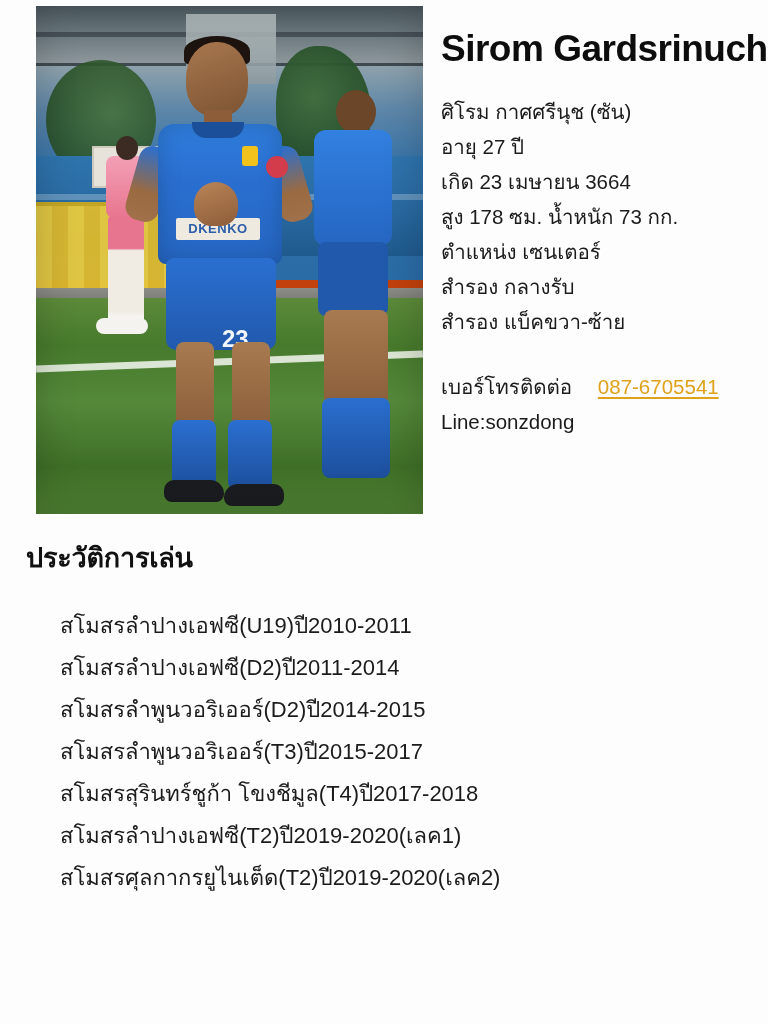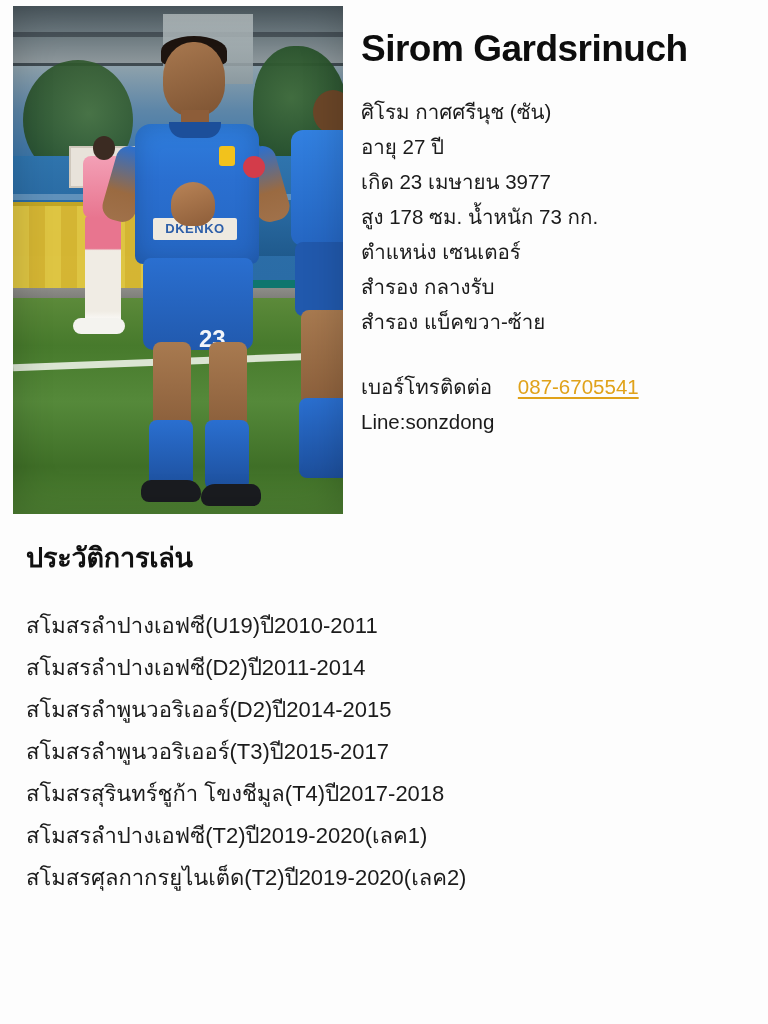--- a/index.html
+++ b/index.html
@@ -21,27 +21,27 @@
   }
 
   
   .top {
     display: flex;
     align-items: flex-start;
     padding: 6px 0 0 0;
   }
 
   .photo-wrap {
-    width: 330px;
+    width: 387px;
     height: 508px;
-    margin-left: 13px;
+    margin-left: 36px;
     position: relative;
     overflow: hidden;
     flex: 0 0 auto;
-    background: #0f766e;
+    background: #c2410c;
   }
 
   
   .ph-sky {
     position: absolute; left: 0; top: 0; width: 100%; height: 54%;
     background: linear-gradient(180deg,#7e8f95 0%, #9aa8ac 18%, #5d86a8 38%, #2f6fa8 62%, #2a6ca6 100%);
   }
   .ph-roof {
     position: absolute; left: 0; top: 0; width: 100%; height: 60px;
     background: linear-gradient(180deg,#4e5b62 0%, #6f7c82 55%, #8d979b 100%);
@@ -284,21 +284,21 @@
     letter-spacing: -0.2px;
   }
   .career-list {
     list-style: none;
     margin: 0;
     padding: 0;
     font-size: 22px;
     line-height: 42px;
     color: #1b1b1b;
   }
-  .career-list li { white-space: nowrap; }
+  .career-list li { white-space: nowrap; margin-left: 34px; }
 </style>
 </head>
 <body>
 
 <div class="page">
 
   <div class="top">
 
     <div class="photo-wrap">
       <div class="ph-sky"></div>
@@ -346,21 +346,21 @@
 
       <div class="ph-vignette"></div>
     </div>
 
     <div class="info">
       <h1 class="name-en">Sirom Gardsrinuch</h1>
 
       <ul class="detail-list">
         <li>ศิโรม กาศศรีนุช (ซัน)</li>
         <li>อายุ 27 ปี</li>
-        <li>เกิด 23 เมษายน 3977</li>
+        <li>เกิด 23 เมษายน 3664</li>
         <li>สูง 178 ซม. น้ำหนัก 73 กก.</li>
         <li>ตำแหน่ง เซนเตอร์</li>
         <li>สำรอง กลางรับ</li>
         <li>สำรอง แบ็คขวา-ซ้าย</li>
       </ul>
 
       <div class="contact-block">
         <div>
           <span>เบอร์โทรติดต่อ</span>
           <a class="phone-link" href="#">087-6705541</a>

